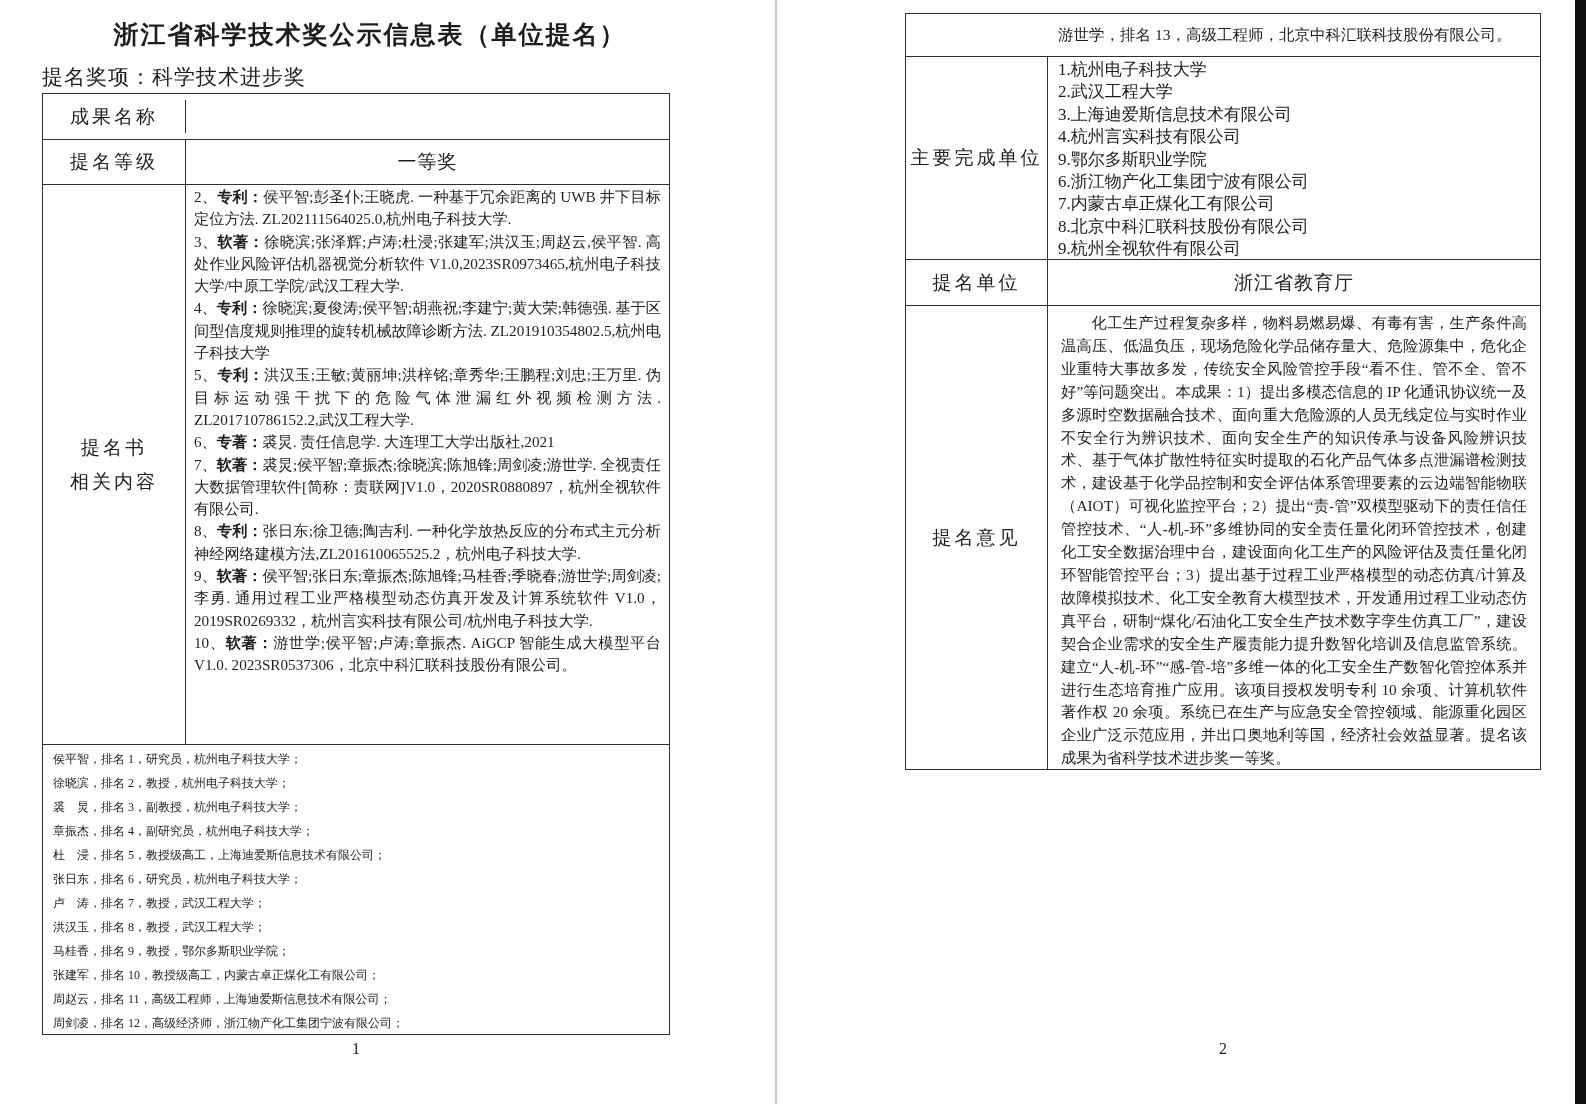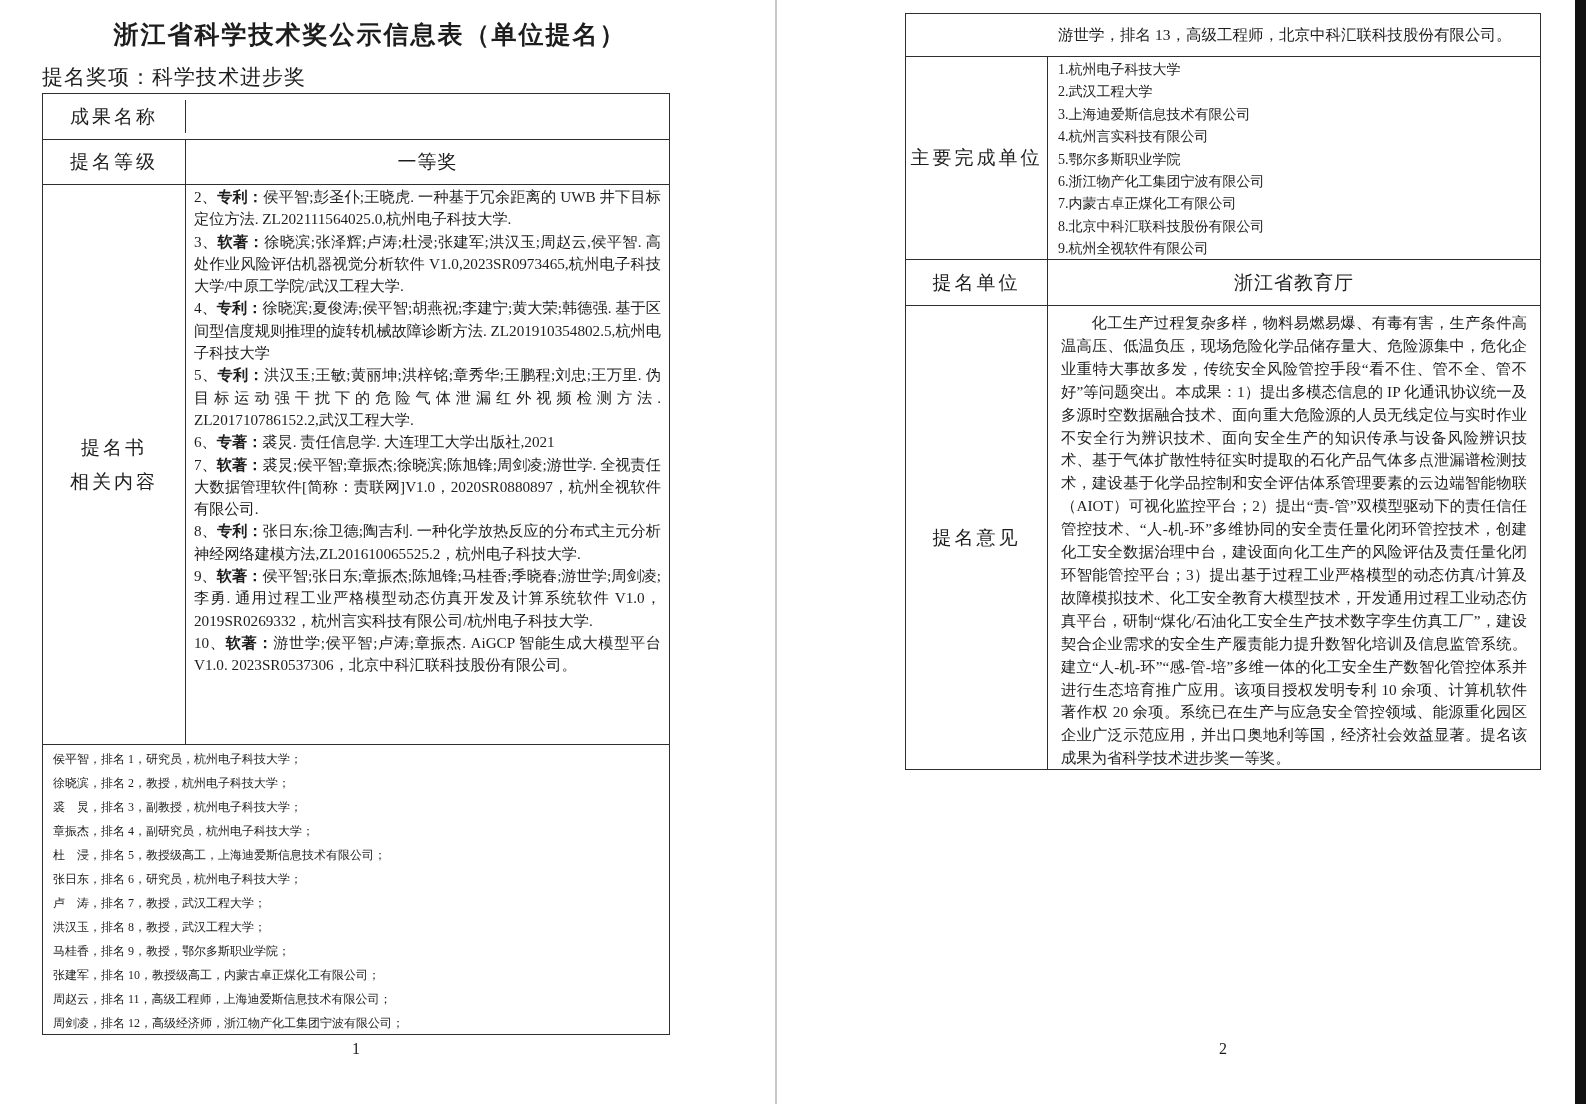--- a/index.html
+++ b/index.html
@@ -45,21 +45,21 @@
   .h46  { height:46px; }
   .h42  { height:42px; }
   .h203 { height:203px; }
   .h290 { height:290px; }
   .h464 { height:464px; }
   .h560 { height:560px; }
   .refs { padding:1px 8px 0 8px; font-size:15.2px; line-height:22.3px; text-align:justify; text-justify:inter-character; }
   .ref-type { font-weight:bold; }
   .persons { padding:2px 8px 0 10px; font-size:12px; line-height:24px; }
   .contrib-cont { display:flex; align-items:center; padding-left:10px; font-size:15.5px; }
-  .units { padding:2px 8px 0 10px; font-size:14px; line-height:22.4px; }
+  .units { padding:2px 8px 0 10px; font-size:17px; line-height:22.4px; }
   .opinion { padding:6px 13px 0 13px; font-size:15.3px; line-height:22.9px; text-align:justify; text-justify:inter-character; text-indent:2em; }
   .page-num { position:absolute; font-size:16px; text-align:center; }
   .page-num-1 { left:42px;  top:1040px; width:628px; }
   .page-num-2 { left:905px; top:1040px; width:636px; }
 </style>
 </head>
 <body>
 
 <div class="doc-title">浙江省科学技术奖公示信息表（单位提名）</div>
 <div class="award-line">提名奖项：科学技术进步奖</div>
@@ -147,21 +147,21 @@
     <div class="cell-value units">
 
         <div class="unit-line">1.杭州电子科技大学</div>
 
         <div class="unit-line">2.武汉工程大学</div>
 
         <div class="unit-line">3.上海迪爱斯信息技术有限公司</div>
 
         <div class="unit-line">4.杭州言实科技有限公司</div>
 
-        <div class="unit-line">5.鄂尔多斯职业学院</div>
+        <div class="unit-line">9.鄂尔多斯职业学院</div>
 
         <div class="unit-line">6.浙江物产化工集团宁波有限公司</div>
 
         <div class="unit-line">7.内蒙古卓正煤化工有限公司</div>
 
         <div class="unit-line">8.北京中科汇联科技股份有限公司</div>
 
         <div class="unit-line">9.杭州全视软件有限公司</div>
       </div>
   </div>

